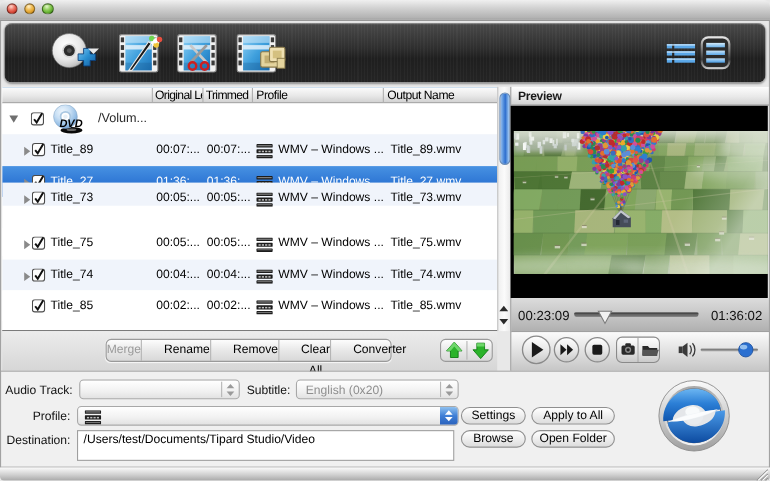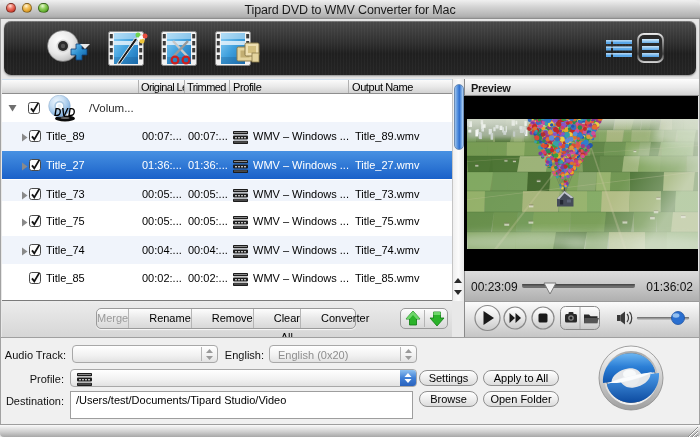--- a/index.html
+++ b/index.html
@@ -57,21 +57,20 @@
 .bottombar { position:absolute; left:0; top:424px; width:700px; height:13px;
   background:linear-gradient(#fafafa,#d0d0d0 55%,#a8a8a8); border-top:1px solid #9e9e9e; border-radius:0 0 4px 4px; }
 .field { position:absolute; background:#fff; border:1px solid #9e9e9e; font-size:11px; color:#000; }
 </style></head>
 <body>
 
 <div class="titlebar">
   <div class="light" style="left:5.5px; background:radial-gradient(circle at 40% 25%, #fcd0c6 5%, #ee7f70 35%, #da4a3a 65%, #992517)"></div>
   <div class="light" style="left:21.5px; background:radial-gradient(circle at 40% 25%, #fdeec6 5%, #f2c260 35%, #e3a42e 65%, #96660e)"></div>
   <div class="light" style="left:38px; background:radial-gradient(circle at 40% 25%, #ddf3c2 5%, #97d164 35%, #67b433 65%, #2f6e10)"></div>
-  <div class="txt">Tipard DVD to WMV Converter for Mac</div>
 </div>
 
 <div class="toolbar"></div>
 
 <svg class="abs" style="left:44px;top:29px" width="50" height="38" viewBox="0 0 50 38">
 <defs>
       <radialGradient id="disc" cx="0.4" cy="0.35" r="0.75">
         <stop offset="0" stop-color="#ffffff"></stop>
         <stop offset="0.55" stop-color="#e8e8e8"></stop>
         <stop offset="0.8" stop-color="#cacaca"></stop>
@@ -293,21 +292,21 @@
           <rect x="2" y="6" width="2" height="1.4"></rect>
           <rect x="5" y="6" width="2" height="1.4"></rect>
           <rect x="8" y="6" width="2" height="1.4"></rect>
           <rect x="11" y="6" width="2" height="1.4"></rect>
         </g>
 <rect x="1" y="10.6" width="13" height="0.9" fill="#777"></rect>
 </svg>
 <span style="position:absolute;left:251px;top:8px">WMV – Windows ...</span>
 <span style="position:absolute;left:353px;top:8px">Title_27.wmv</span>
 </div>
-<div class="row" style="top:101px;height:21px;background:#f0f4fb;color:#000">
+<div class="row" style="top:87px;height:21px;background:#f0f4fb;color:#000">
 <svg style="position:absolute;left:19px;top:11px" width="7" height="9">
         <polygon points="1,0.5 1,8.5 6.5,4.5" fill="#8a8a8a"></polygon>
       </svg>
 <svg style="position:absolute;left:27px;top:8px" width="13" height="13" viewBox="0 0 13 13">
 <rect x="0.5" y="0.5" width="11" height="11" rx="2.2" fill="#fdfdfd" stroke="#4a4a4a"></rect>
 <path d="M3 6.4 L5.3 9.4 L10.3 0.9" stroke="#111" stroke-width="1.8" fill="none"></path>
 </svg>
 <span style="position:absolute;left:44px;top:8px">Title_73</span>
 <span style="position:absolute;left:140px;top:8px">00:05:...</span>
 <span style="position:absolute;left:186px;top:8px">00:05:...</span>
@@ -1467,21 +1466,21 @@
 <div class="sepline"></div>
 
 <div class="form"></div>
 <span class="lbl" style="left:2px;top:349px;width:64px">Audio Track:</span>
 <div class="dd" style="left:72px;top:345px;width:146px">
  <svg class="stepper" width="15" height="14">
       <polygon points="7.5,2 11,6 4,6" fill="#9a9a9a"></polygon>
       <polygon points="4,9 11,9 7.5,13" fill="#9a9a9a"></polygon>
     </svg>
   </div>
-<span class="lbl" style="left:190px;top:349px;width:74px">English:</span>
+<span class="lbl" style="left:190px;top:349px;width:74px">Subtitle:</span>
 <div class="dd" style="left:269px;top:345px;width:148px">
     <span class="txt">English (0x20)</span>
  <svg class="stepper" width="15" height="14">
       <polygon points="7.5,2 11,6 4,6" fill="#9a9a9a"></polygon>
       <polygon points="4,9 11,9 7.5,13" fill="#9a9a9a"></polygon>
     </svg>
   </div>
 
 <span class="lbl" style="left:2px;top:373px;width:62px">Profile:</span>
 <div class="dd" style="left:70px;top:369px;width:347px;color:#000">

